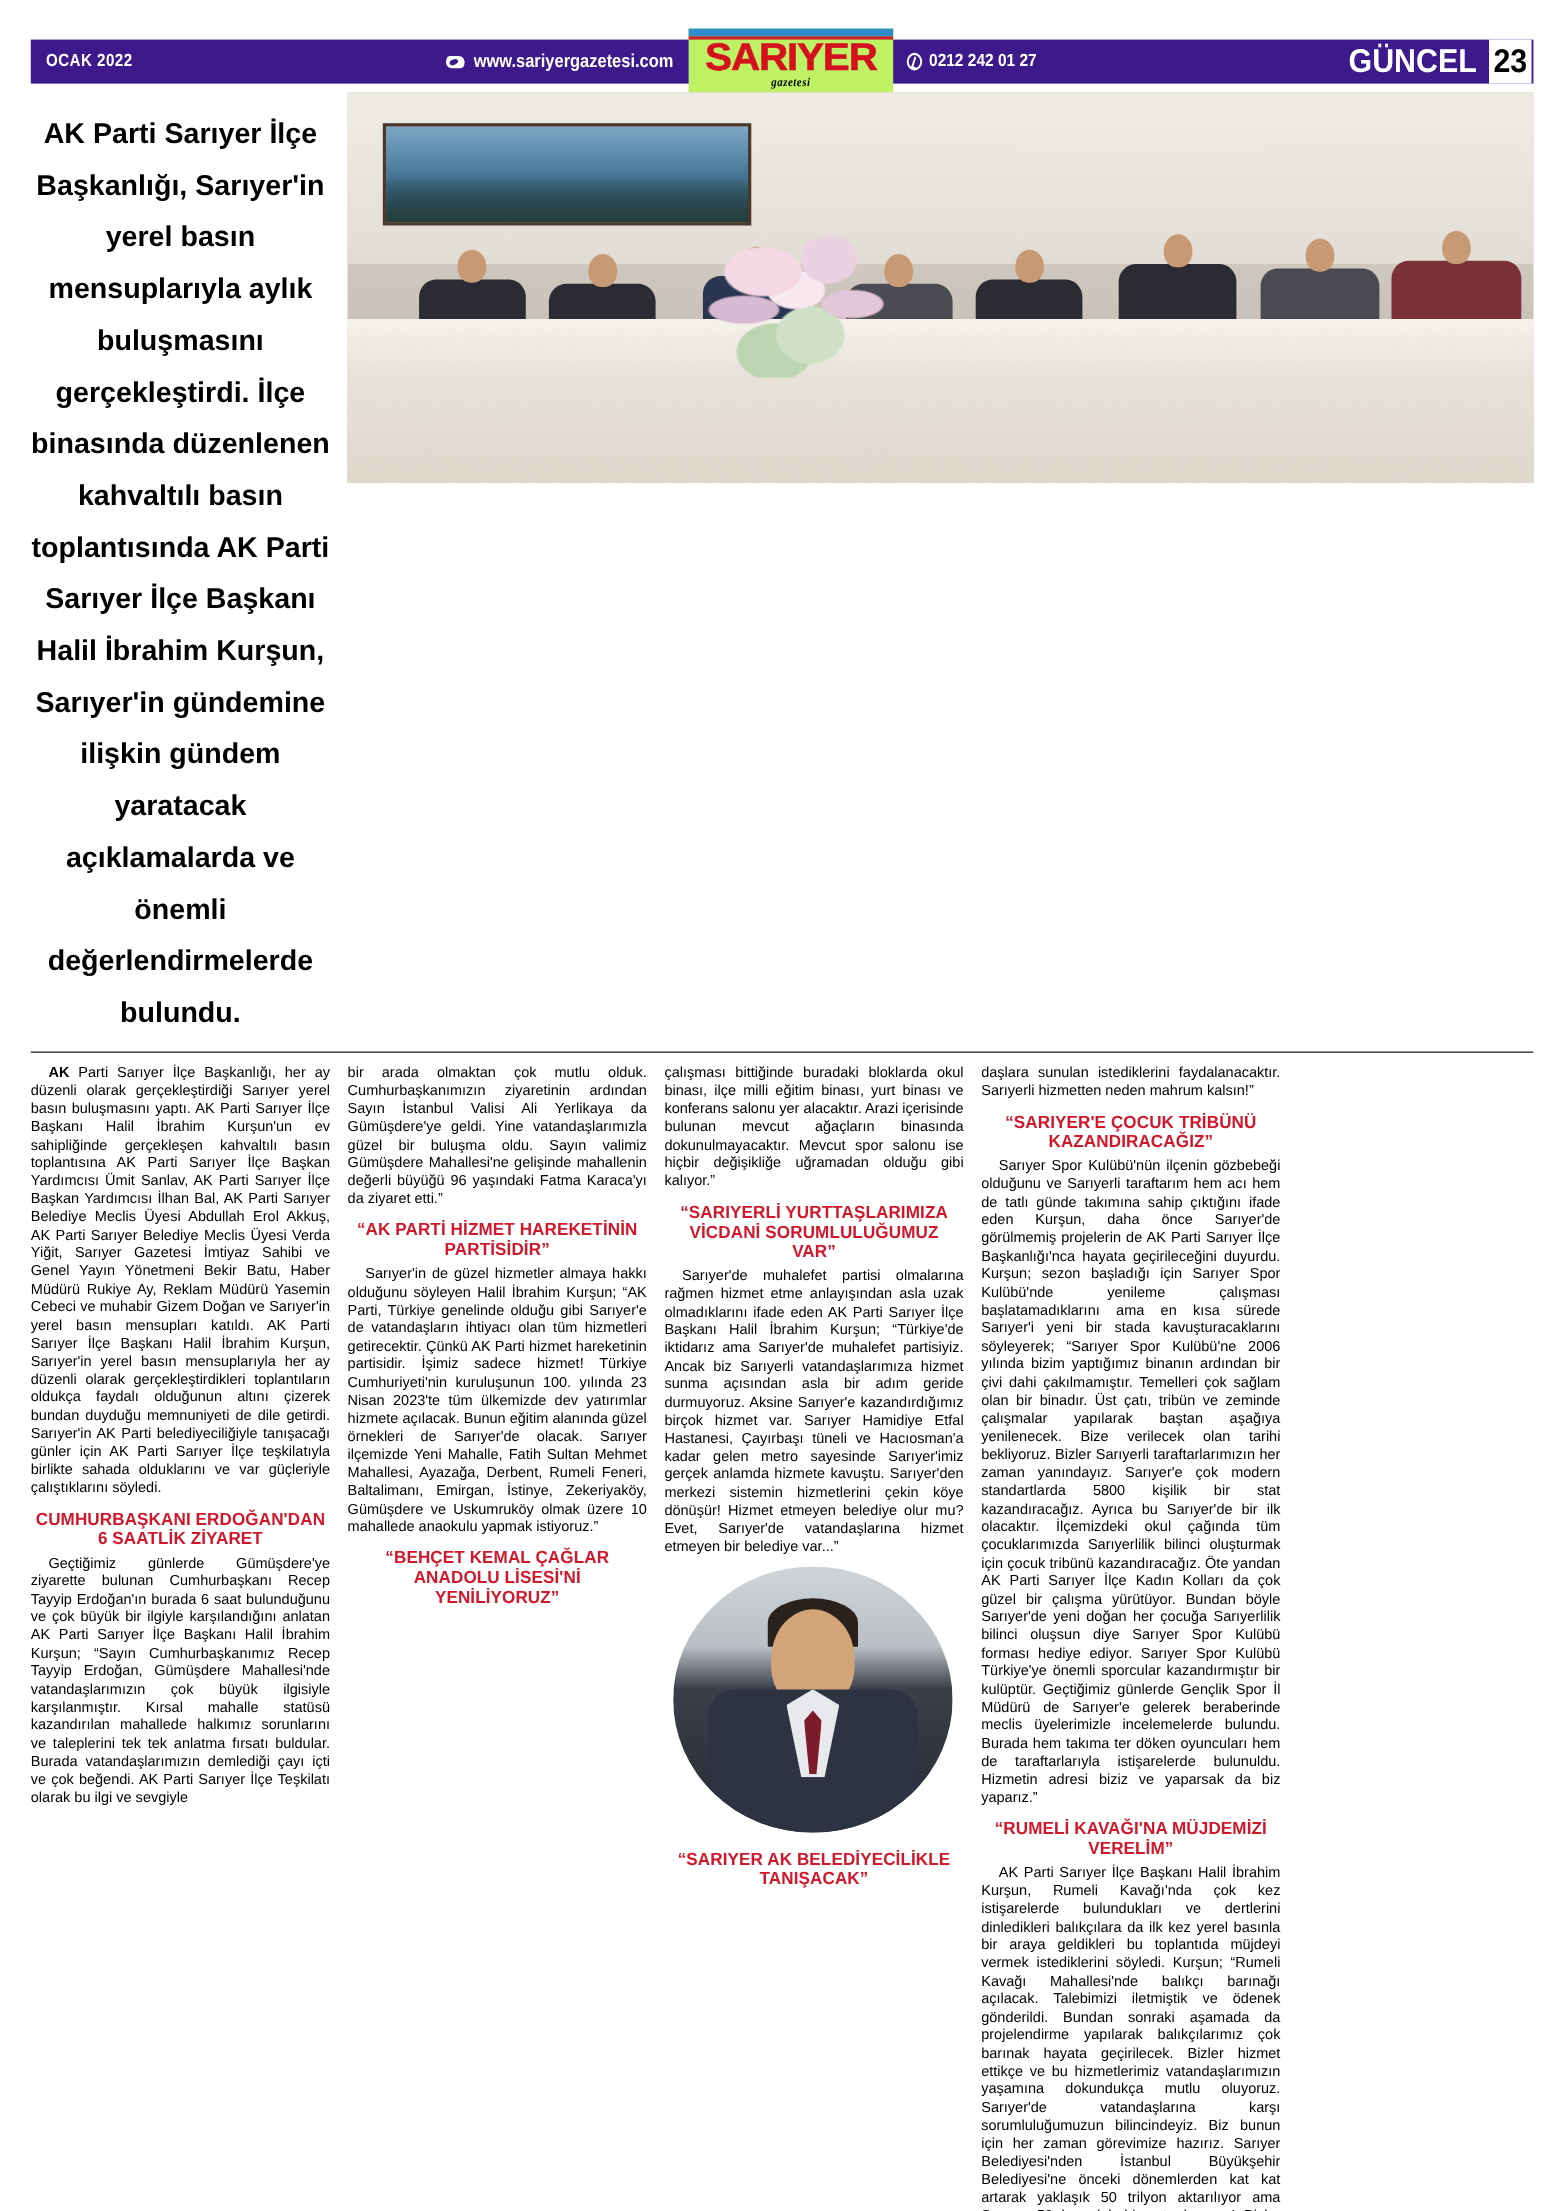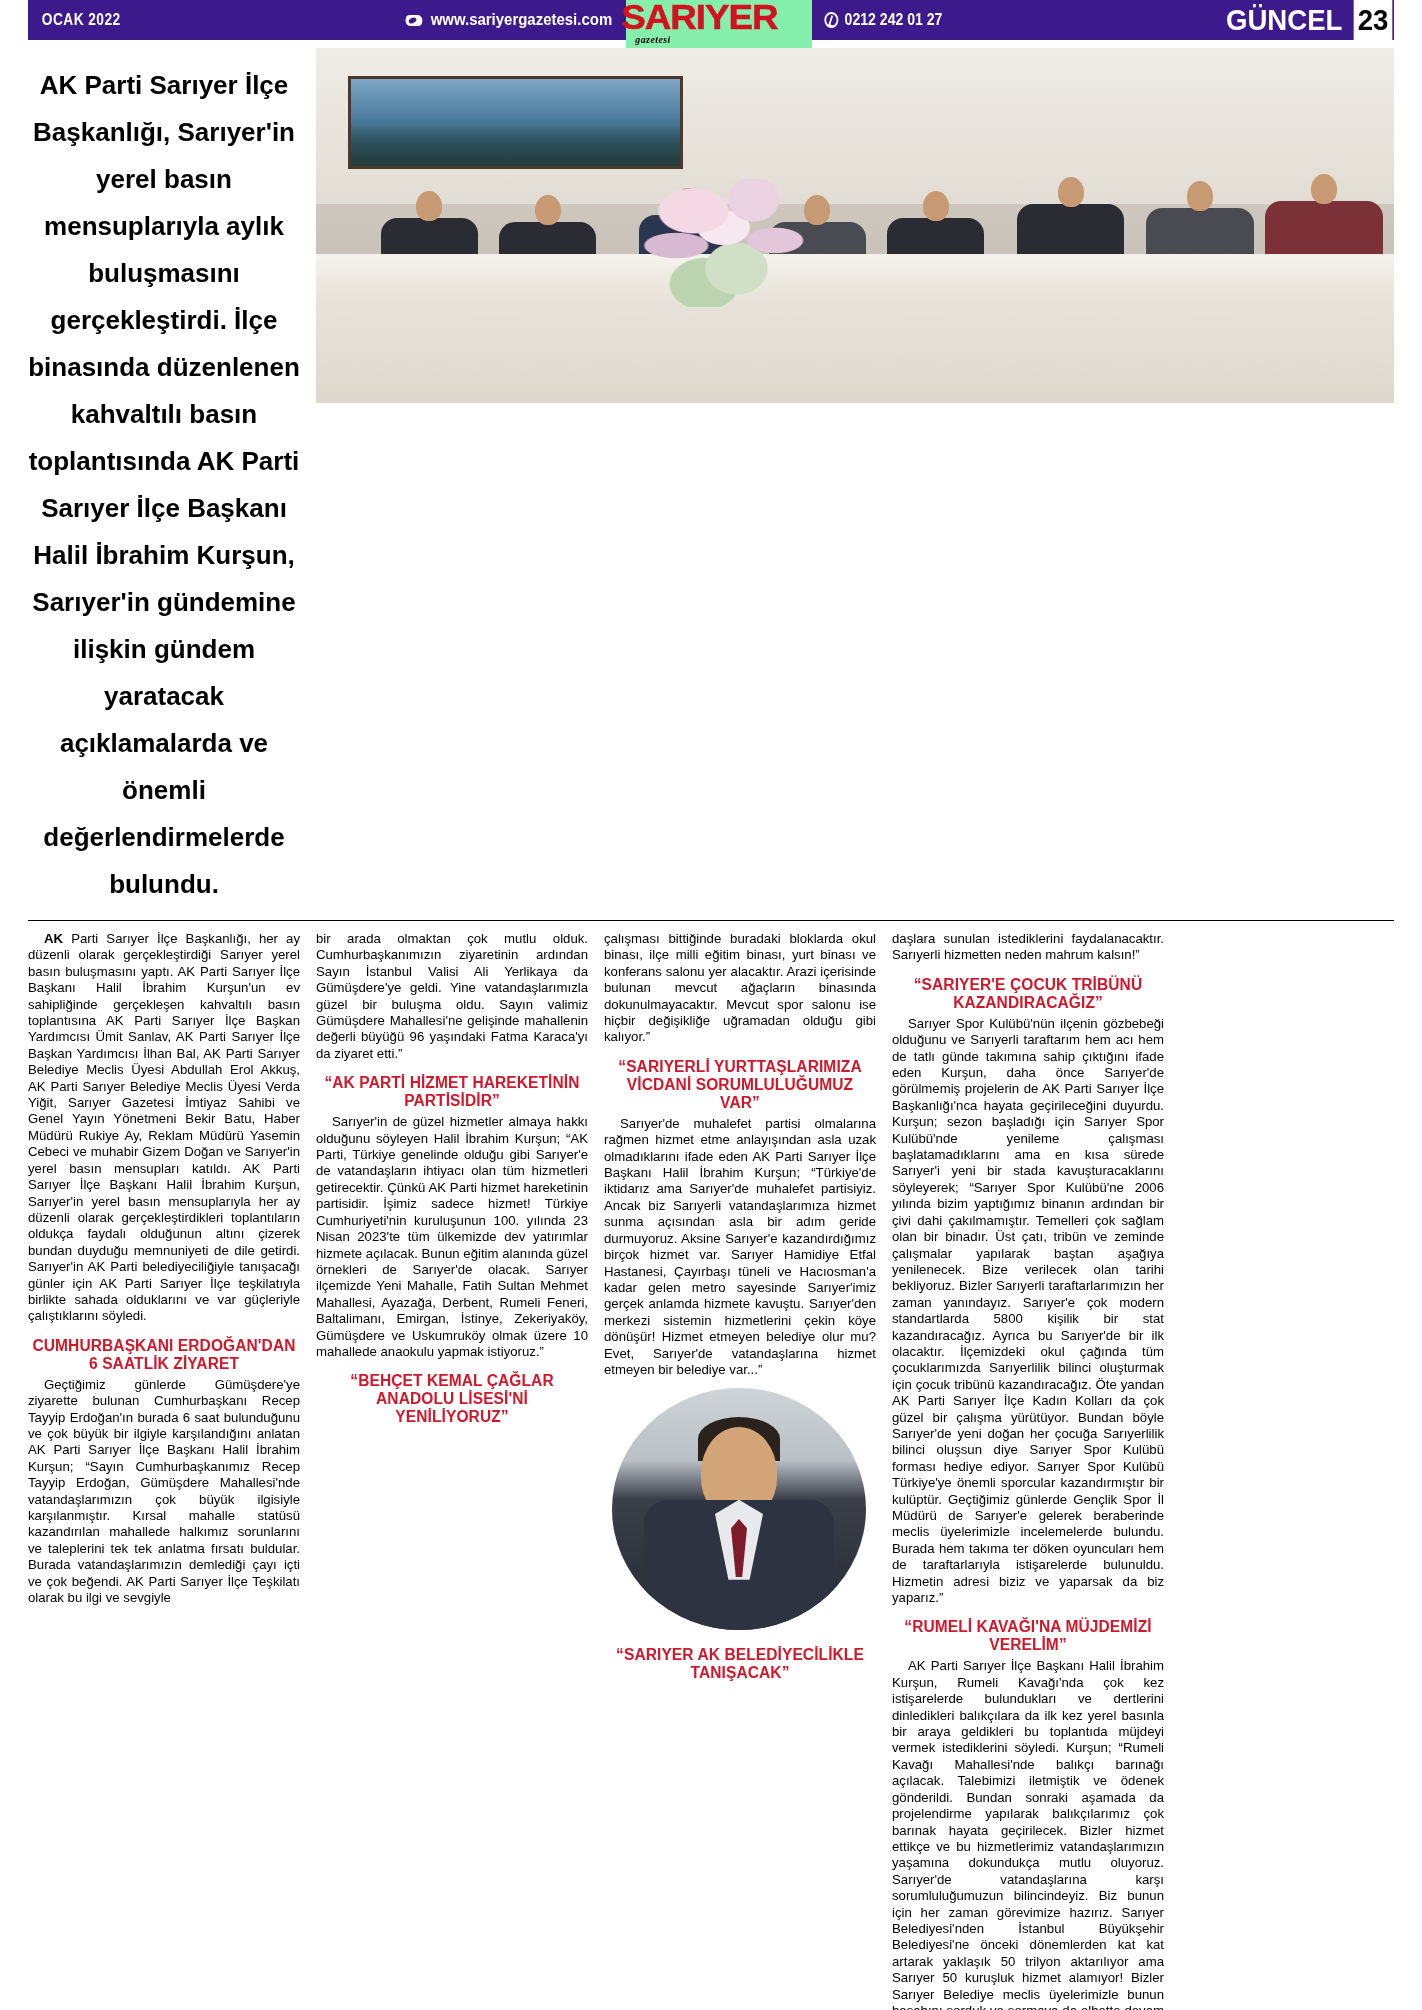--- a/index.html
+++ b/index.html
@@ -10,20 +10,21 @@
     font-family: "Liberation Sans", sans-serif;
     color: #000;
     overflow: hidden;
     position: relative;
   }
   .page { position: relative; width:1422px; height:2010px; padding: 0 28px; }
 
   
   .masthead {
     position: relative;
+    margin-top: 36px;
     height: 40px;
     background: #3d1a8c;
     display: flex;
     align-items: center;
     color: #fff;
   }
   .mh-date {
     font-size: 16px; font-weight: 700; letter-spacing: .5px;
     padding-left: 16px; flex: 0 0 auto;
     font-family: "Liberation Sans Narrow","Liberation Sans",sans-serif;
@@ -43,21 +44,21 @@
   }
   .mh-url .pen:after{
     content:""; position:absolute; left:4px; top:5px; width:9px; height:5px;
     background:#3d1a8c; border-radius:50%; transform: rotate(-18deg);
   }
   .logo-wrap {
     position: relative; flex: 0 0 auto; width: 186px; height: 40px;
   }
   .logo-box {
     position:absolute; left:0; top:-10px; width:186px; height:58px;
-    background:#86efac; 
+    background:#bef264; text-align:center;
   }
   .logo-bar { height:7px; background:#2e8ecb; width:100%; }
   .logo-bar2 { height:3px; background:#c8222a; width:100%; }
   .logo-main {
     font-family: "Liberation Sans Narrow","Liberation Sans",sans-serif;
     font-weight:900; font-size:35px; color:#d4111e; line-height:34px;
     letter-spacing:-1px; transform: scaleX(1.05); transform-origin:center;
     -webkit-text-stroke: .5px #d4111e;
   }
   .logo-sub {

